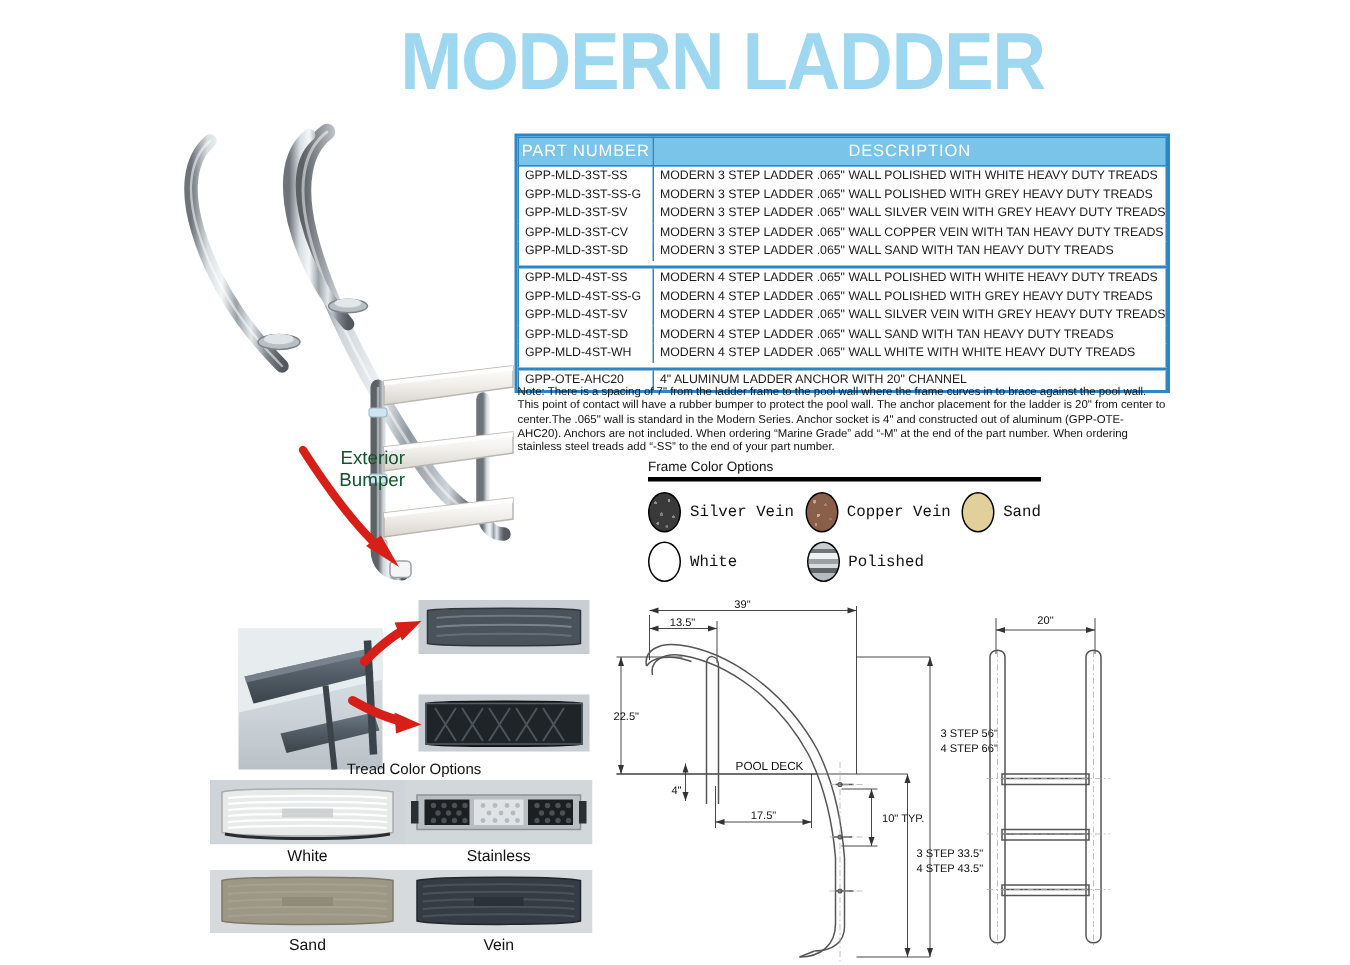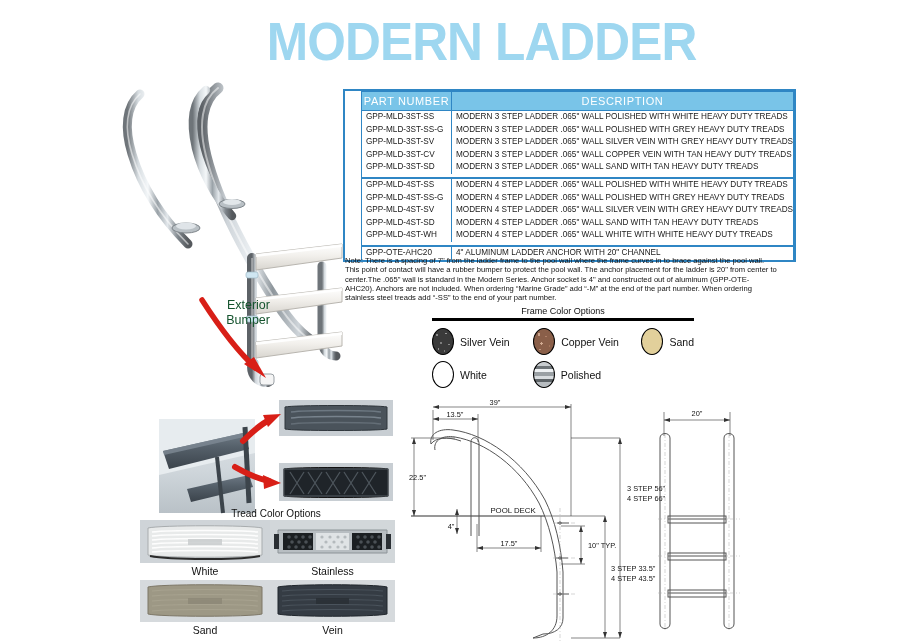--- a/index.html
+++ b/index.html
@@ -35,21 +35,20 @@
     position:absolute;left:180px;top:298px;width:90px;
     font-size:12.5px;line-height:15px;text-align:right;color:#14532d;
   }
 
   
   .spec-table{
     position:absolute;left:343px;top:89px;width:433px;
     border:2px solid #2F86C4;
     border-collapse:collapse;
     background:#fff;
-    padding-left:16px;
   }
   .spec-table table{border-collapse:collapse;width:100%;}
   .spec-table th{
     background:#79C4E8;
     color:#ffffff;
     font-size:11px;
     font-weight:normal;
     letter-spacing:.6px;
     padding:3px 0 3px 0;
     border:1.5px solid #2F86C4;
@@ -72,30 +71,30 @@
   
   .note{
     position:absolute;left:345px;top:256px;width:432px;
     font-size:7.6px;line-height:9.3px;color:#111;
     text-align:left;
   }
   .note .ital{}
 
   
   .fco{position:absolute;left:432px;top:306px;width:262px;}
-  .fco-title{font-size:9px;text-align:center;color:#111;margin-bottom:2px;}
+  .fco-title{font-size:9px;color:#111;margin-bottom:2px;}
   .fco-rule{height:3px;background:#000;width:262px;margin-bottom:7px;}
   .fco-row{display:flex;align-items:center;margin-bottom:6px;}
   .fco-item{display:flex;align-items:center;}
   .fco-item .sw{
     width:20px;height:25px;border-radius:50%;
     border:1.2px solid #000;margin-right:6px;flex:none;
     overflow:hidden;position:relative;
   }
-  .fco-item .lbl{font-size:10.5px;color:#111;white-space:nowrap;}
+  .fco-item .lbl{font-size:10.5px;color:#111;white-space:nowrap;font-family:Liberation Mono, monospace;}
   .sw-silver{background:
      radial-gradient(circle at 20% 25%, #8a8a8a 0 1px, transparent 1px),
      radial-gradient(circle at 65% 18%, #999 0 1px, transparent 1px),
      radial-gradient(circle at 40% 55%, #7e7e7e 0 1.2px, transparent 1.2px),
      radial-gradient(circle at 80% 62%, #888 0 1px, transparent 1px),
      radial-gradient(circle at 28% 80%, #909090 0 1px, transparent 1px),
      radial-gradient(circle at 58% 88%, #777 0 1px, transparent 1px),
      #3a3a3a;}
   .sw-copper{background:
      radial-gradient(circle at 25% 22%, #c9a18a 0 1.2px, transparent 1.2px),

